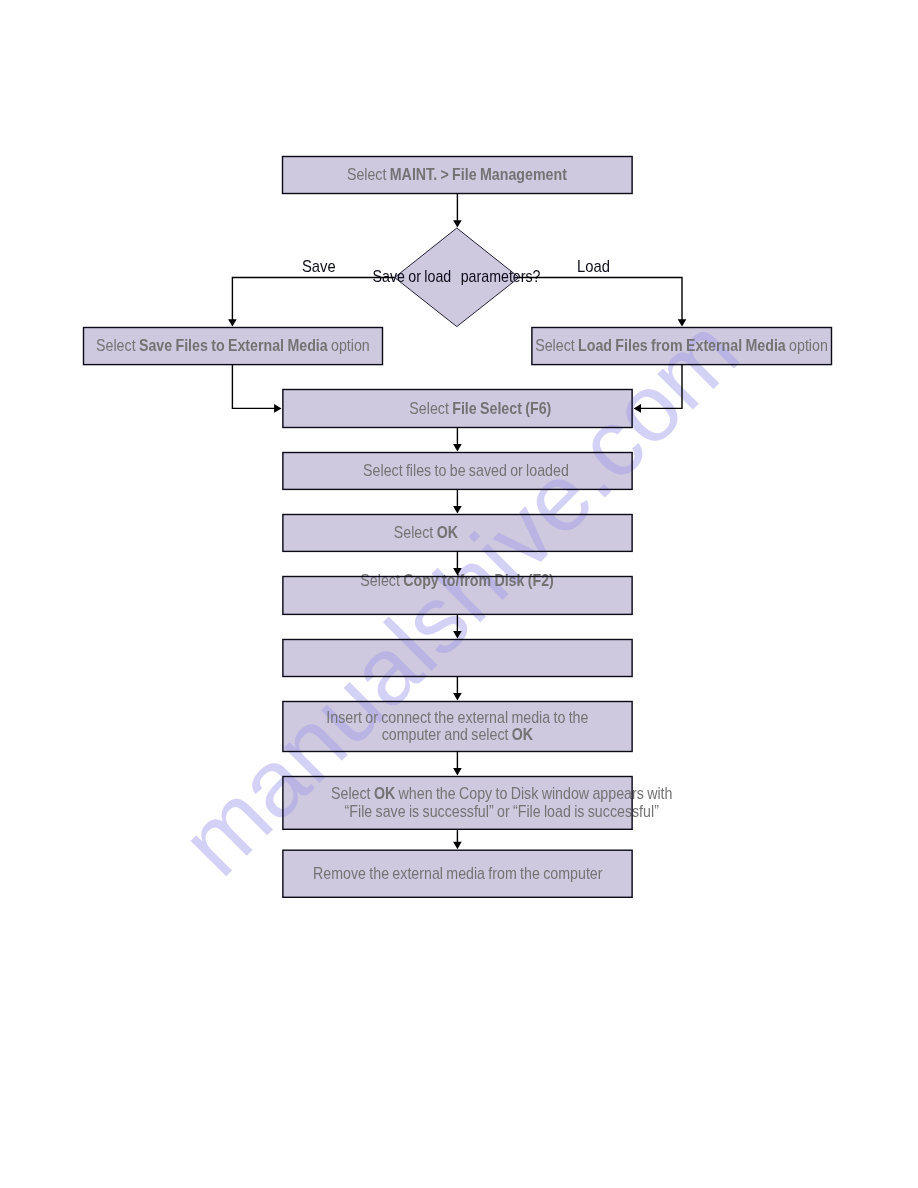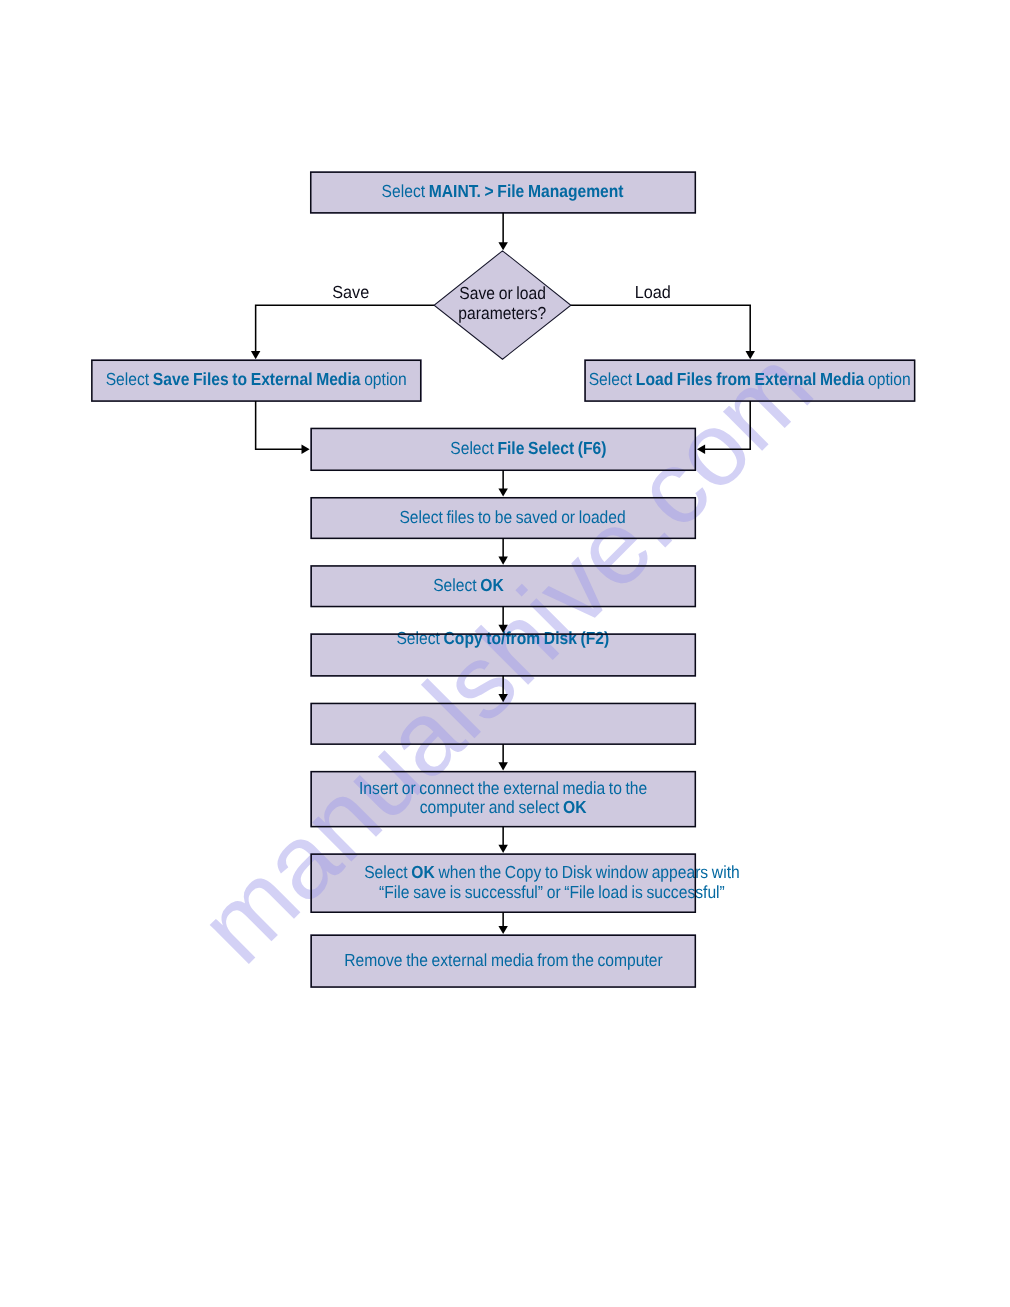--- a/index.html
+++ b/index.html
@@ -7,28 +7,28 @@
        font-family:"Liberation Sans",sans-serif;overflow:hidden;}
   #stage{position:relative;width:918px;height:1188px;background:#fff;}
 
   .fills{position:absolute;left:0;top:0;width:918px;height:1188px;z-index:1;pointer-events:none;}
   .wm{position:absolute;left:0;top:0;width:918px;height:1188px;z-index:2;pointer-events:none;}
   .edgelayer{position:absolute;left:0;top:0;width:918px;height:1188px;z-index:4;pointer-events:none;}
 
   .node{position:absolute;box-sizing:border-box;z-index:3;
         background:transparent;border:1.4px solid transparent;
         display:flex;flex-direction:column;align-items:center;justify-content:center;
-        color:#0369a1;font-size:15.9px;line-height:17.6px;text-align:center;}
+        color:#737373;font-size:15.9px;line-height:17.6px;text-align:center;}
   .node .t{display:block;white-space:nowrap;word-spacing:-0.7px;
            transform:scaleX(0.895) translateZ(0);}
   .node b{font-weight:bold;}
 
   .dtext{position:absolute;z-index:3;text-align:center;color:#0c0c18;
          font-size:15.9px;line-height:17.6px;white-space:nowrap;
-         display:flex;flex-direction:column;align-items:center;justify-content:center;}
+         display:flex;flex-direction:row;align-items:center;justify-content:center;}
   .dtext span{display:block;word-spacing:-0.7px;transform:scaleX(0.895) translateZ(0);}
 
   .elabel{position:absolute;z-index:4;color:#0c0c18;font-size:15.9px;white-space:nowrap;
           transform:scaleX(0.93) translateZ(0);transform-origin:left center;}
 </style>
 </head>
 <body>
 
 <div id="stage">
 

